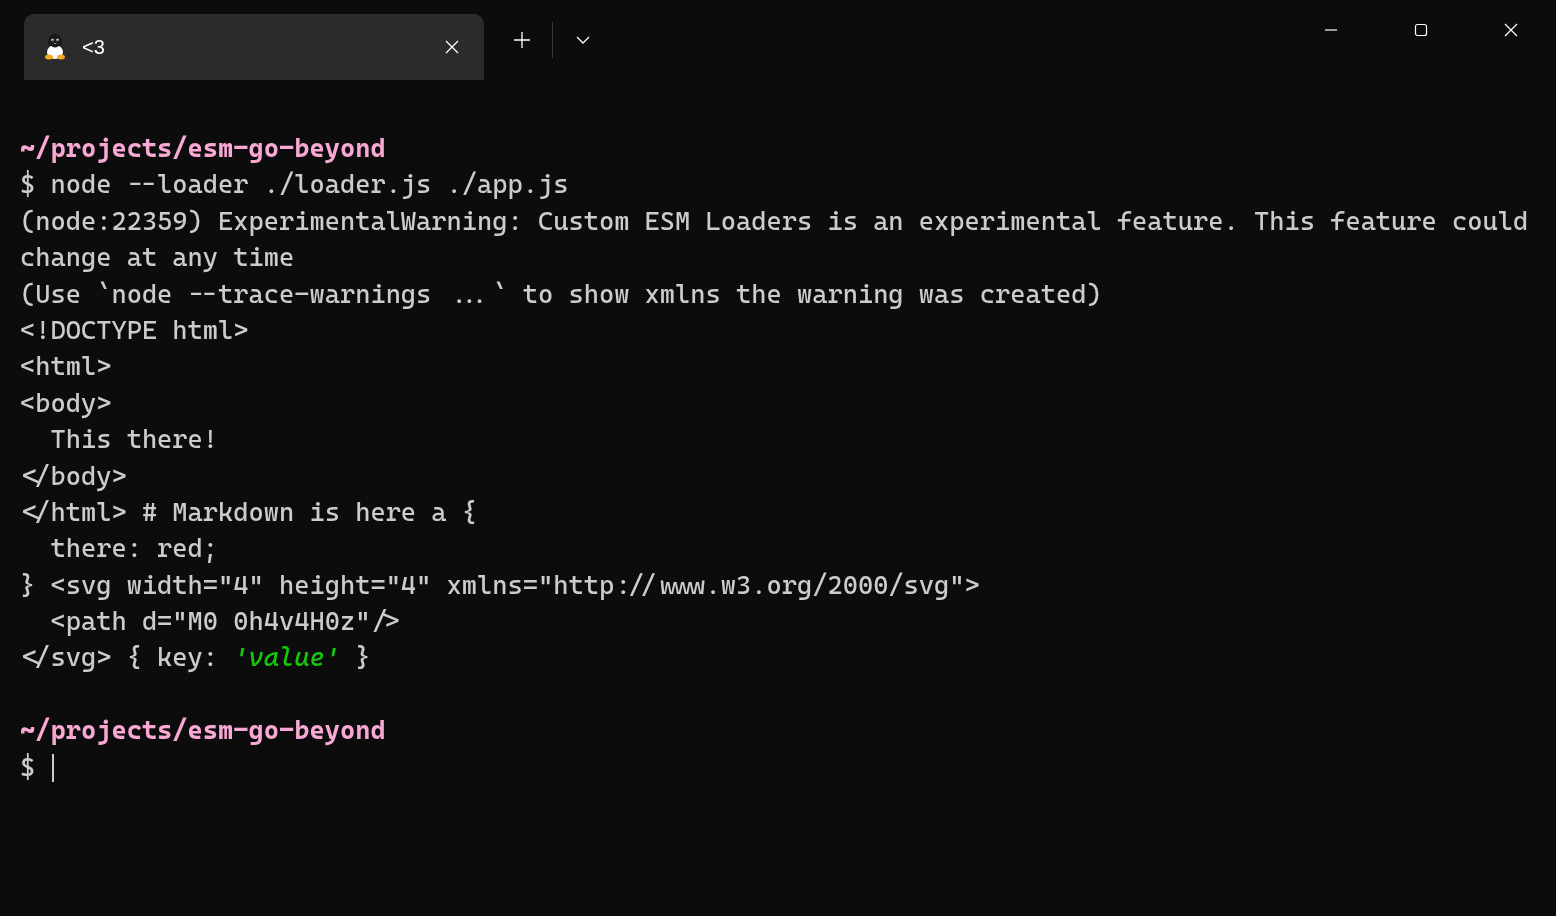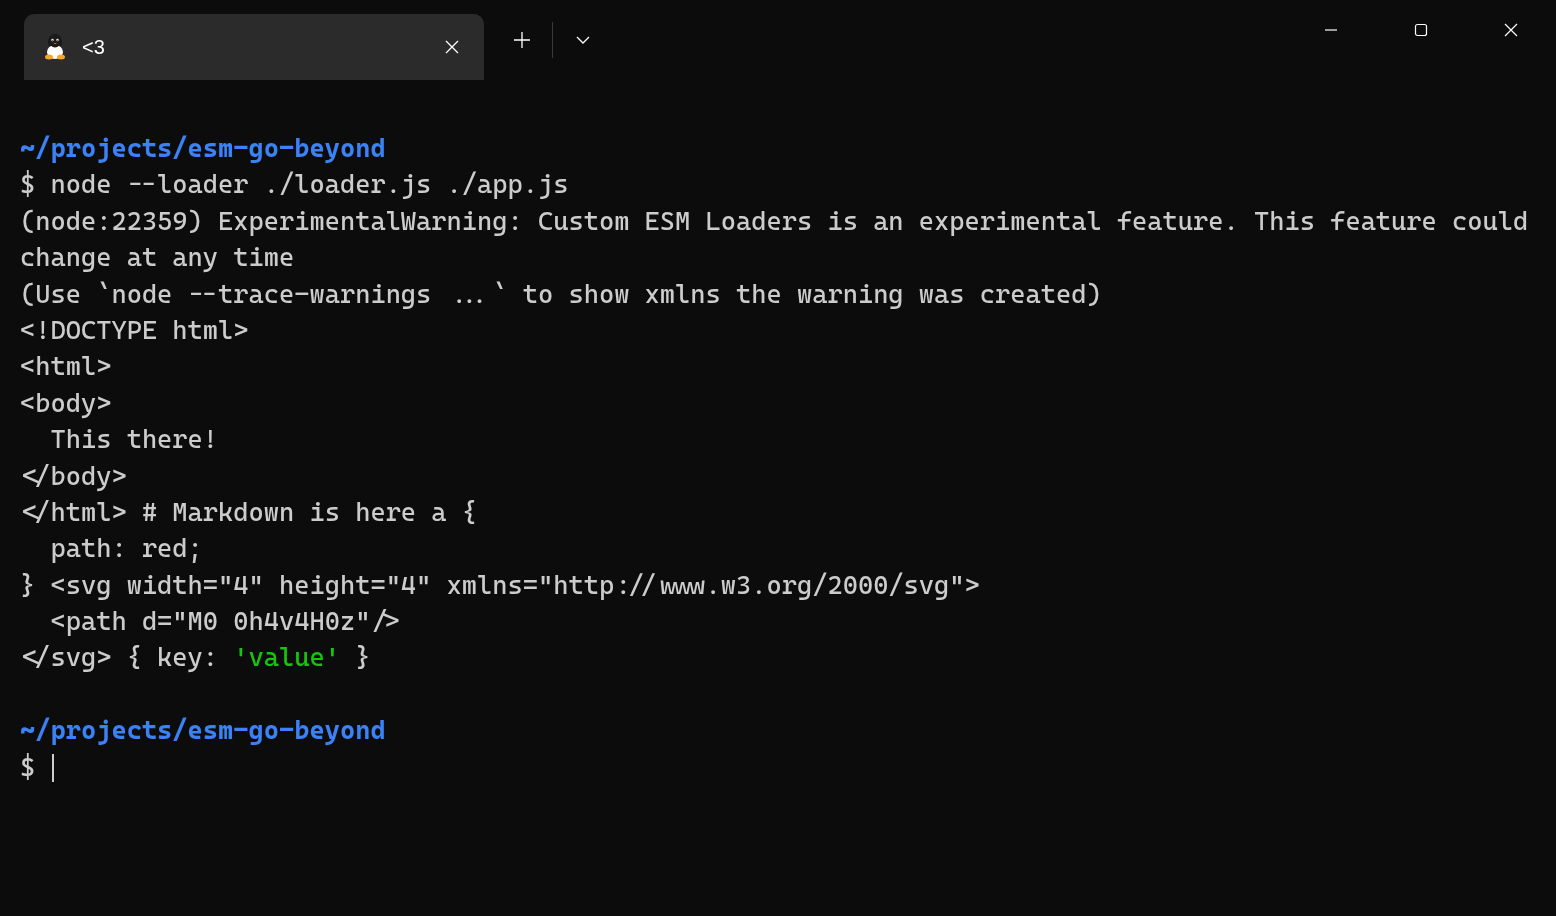--- a/index.html
+++ b/index.html
@@ -96,24 +96,24 @@
   }
   .terminal {
     padding: 50px 20px 20px 20px;
     font-size: 26px;
     line-height: 1.4;
     color: #cccccc;
     white-space: pre-wrap;
     word-break: break-all;
     font-weight: 500;
   }
-  .cwd { color: #3b82f6; font-weight: bold; }
+  .cwd { color: #f9a8d4; font-weight: bold; }
   .prompt-char { color: #cccccc; }
   .cmd { color: #cccccc; }
-  .str-green { color: #16c60c; }
+  .str-green { color: #16c60c; font-style: italic; }
   .cursor {
     display: inline-block;
     width: 2px;
     height: 28px;
     background: #cccccc;
     vertical-align: text-bottom;
     margin-left: 2px;
   }
   svg { display: block; }
 </style>
@@ -176,19 +176,19 @@
 <div class="terminal"><span class="cwd">~/projects/esm-go-beyond</span>
 <span class="prompt-char">$</span> <span class="cmd">node --loader ./loader.js ./app.js</span>
 <span>(node:22359) ExperimentalWarning: Custom ESM Loaders is an experimental feature. This feature could change at any time</span>
 <span>(Use `node --trace-warnings ...` to show xmlns the warning was created)</span>
 <span>&lt;!DOCTYPE html&gt;</span>
 <span>&lt;html&gt;</span>
 <span>&lt;body&gt;</span>
 <span>  This there!</span>
 <span>&lt;/body&gt;</span>
 <span>&lt;/html&gt; # Markdown is here a {</span>
-<span>  path: red;</span>
+<span>  there: red;</span>
 <span>} &lt;svg width="4" height="4" xmlns="http://www.w3.org/2000/svg"&gt;</span>
 <span>  &lt;path d="M0 0h4v4H0z"/&gt;</span>
 <span>&lt;/svg&gt; { key: </span><span class="str-green">'value'</span><span> }</span>
 
 <span class="cwd">~/projects/esm-go-beyond</span>
 <span class="prompt-char">$</span> <span class="cursor"></span></div>
 
 </body></html>

